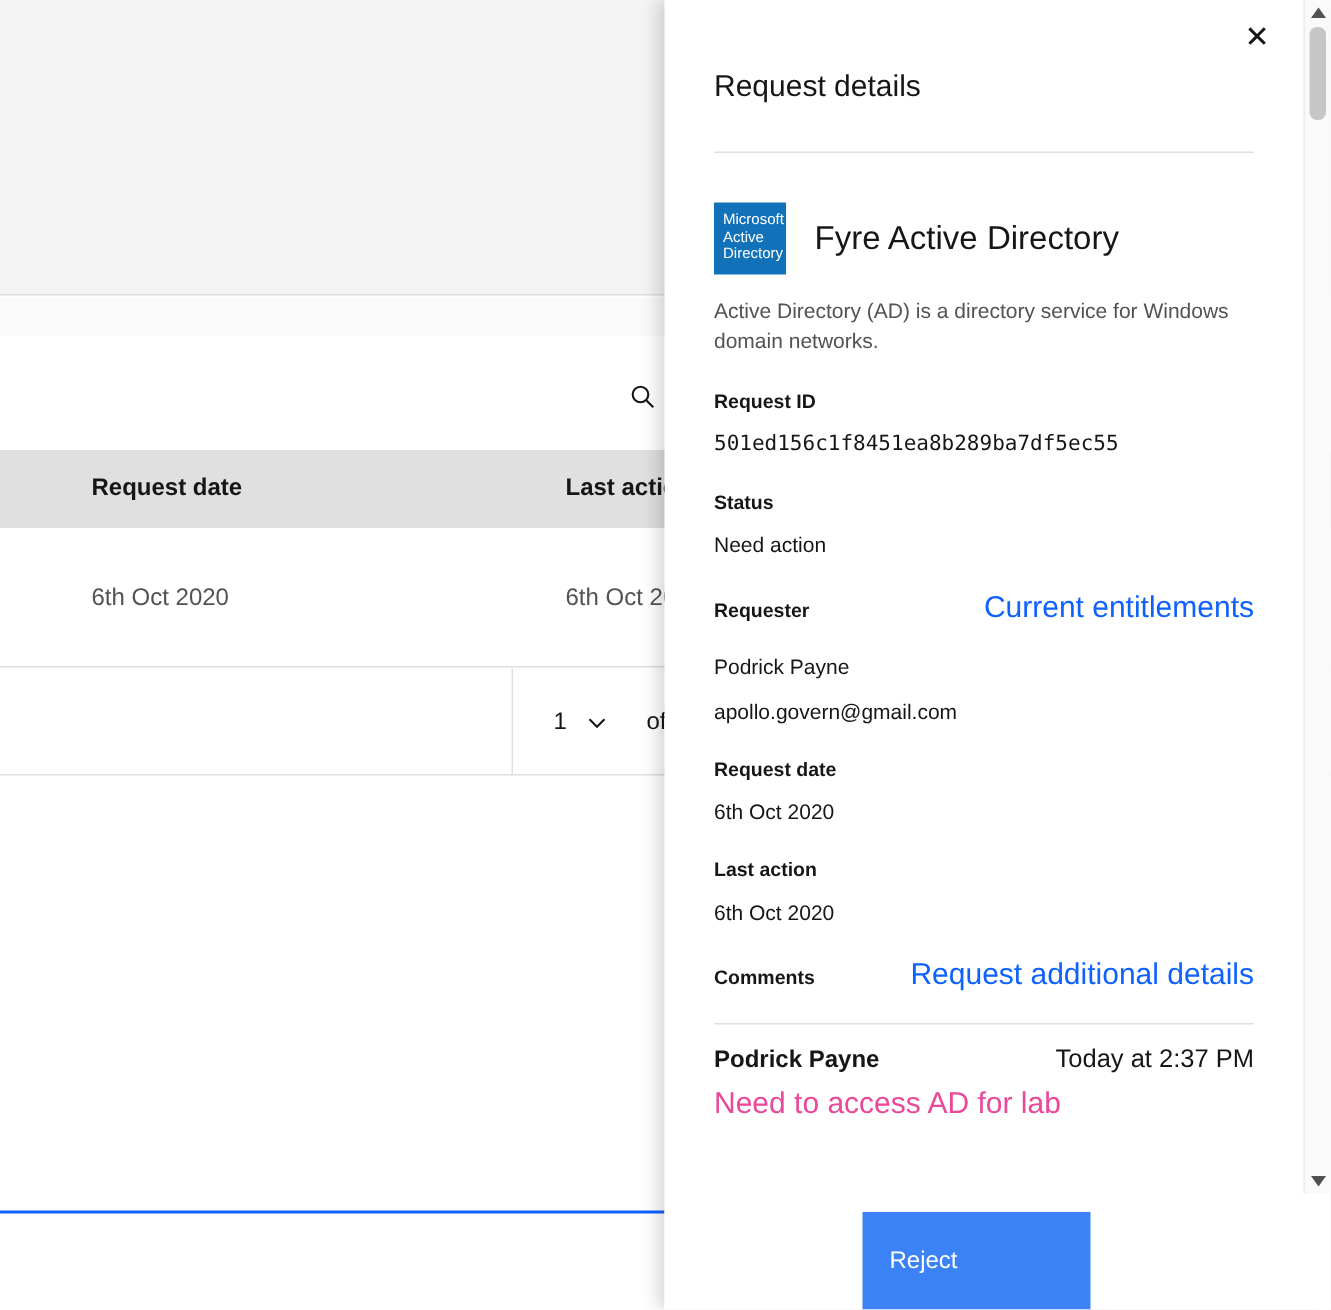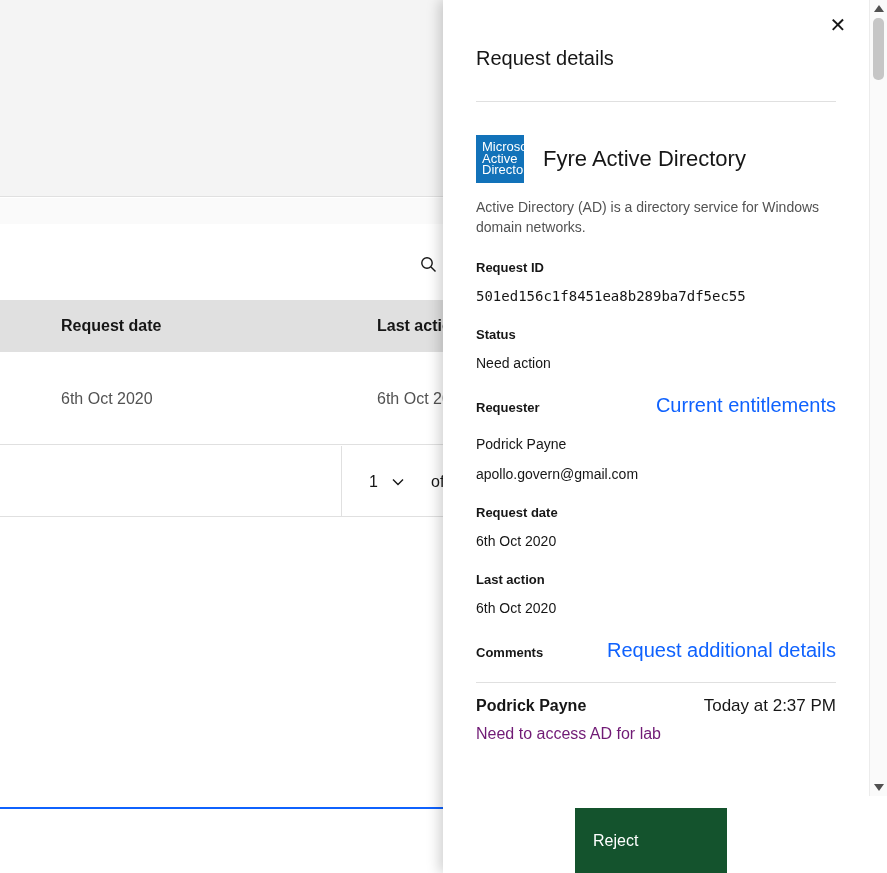--- a/index.html
+++ b/index.html
@@ -45,45 +45,45 @@
 
   .close-btn { position:absolute; top:14px; right:20px; width:22px; height:22px;
     background:transparent; border:none; font-size:20px; line-height:22px; color:#161616;
     cursor:pointer; padding:0; text-align:center; }
 
   .panel-title { font-size:20px; font-weight:400; line-height:36px; margin:40px 0 0; color:#161616; }
   .divider { border:none; border-top:1px solid #e0e0e0; margin:25px 0 0; }
 
   .app-row { margin-top:33px; display:flex; align-items:center; gap:19px; }
   .logo { width:48px; height:48px; background:#1272b9; color:#fff; flex:none;
-    font-size:13px; line-height:11.5px; padding:6px 0 8px 6px; font-weight:400; }
+    font-size:10px; line-height:11.5px; padding:6px 0 8px 6px; font-weight:400; }
   .app-name { font-size:22px; font-weight:400; color:#161616; }
 
   .app-desc { margin-top:14px; font-size:14px; line-height:20px; color:#525252; }
 
   .f-label { margin-top:23px; font-size:13px; font-weight:700; color:#161616; }
   .f-value { margin-top:13px; font-size:14px; color:#161616; }
   .mono { font-family:"DejaVu Sans Mono","Liberation Mono",monospace; font-size:14px; }
   .label-row { margin-top:23px; display:flex; justify-content:space-between; align-items:baseline; }
   .label-row .f-label { margin-top:4px; }
   .link { font-size:20px; color:#0f62fe; text-decoration:none; cursor:pointer; }
 
   .requester-name { margin-top:19px; font-size:14px; color:#161616; }
   .requester-email { margin-top:14px; font-size:14px; color:#161616; }
 
   .comment-head { margin-top:13px; display:flex; justify-content:space-between; align-items:baseline; }
   .comment-author { font-size:16px; font-weight:700; color:#161616; }
   .comment-time { font-size:17px; font-weight:400; color:#161616; }
-  .comment-text { margin-top:9px; font-size:16px; color:#701a75; }
+  .comment-text { margin-top:9px; font-size:20px; color:#ec4899; }
 
   .panel-footer { position:absolute; bottom:0; left:0; width:100%; height:65px; display:flex; }
   .footer-spacer { width:132px; background:#ffffff; }
   .btn { display:flex; align-items:center; padding-left:18px; border:none;
     color:#ffffff; font-size:16px; font-family:inherit; cursor:pointer; }
-  .btn-reject { width:152px; background:#14532d; }
+  .btn-reject { width:152px; background:#3b82f6; }
   .btn-approve { flex:1; background:#0f62fe; }
 
   
   .scrollbar { position:absolute; top:0; right:0; width:18px; height:796px;
     background:#fafafa; border-left:1px solid #ececec; }
   .sb-up, .sb-down { position:absolute; left:4px; width:0; height:0; cursor:pointer;
     border-left:5px solid transparent; border-right:5px solid transparent; }
   .sb-up { top:5px; border-bottom:7px solid #505050; }
   .sb-down { bottom:5px; border-top:7px solid #505050; }
   .sb-thumb { position:absolute; top:18px; left:3px; width:11px; height:62px;

